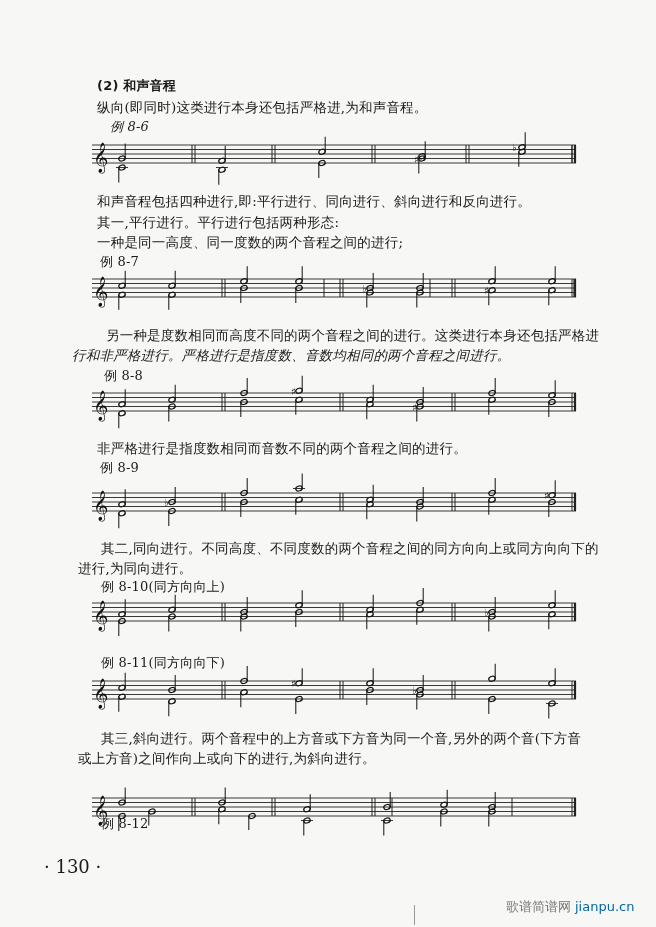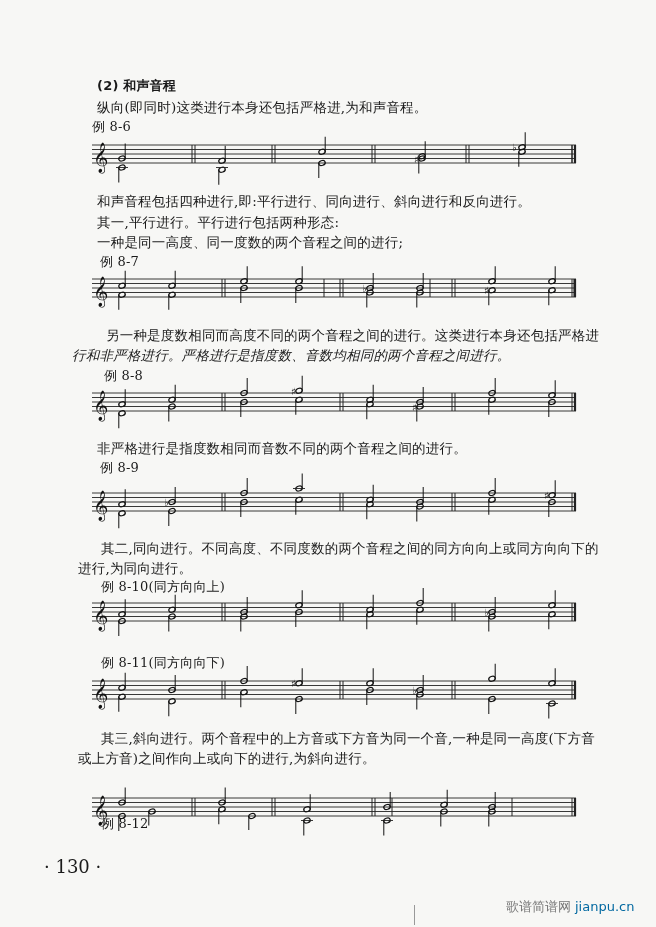--- a/index.html
+++ b/index.html
@@ -17,21 +17,21 @@
   .pageno { position:absolute; left:44px; top:856px; font-size:18px; }
   .watermark { position:absolute; left:506px; top:898px; font-size:13px; color:#777; font-family:"DejaVu Sans","Liberation Sans",sans-serif; }
   .watermark .url { color:#0369a1; margin-left:4px; }
   .mark { position:absolute; width:1px; background:#999; }
 </style>
 </head>
 <body>
 
 <div class="txt heading" style="left:97px;top:77px;">(2) 和声音程</div>
 <div class="txt" style="left:97px;top:98px;">纵向(即同时)这类进行本身还包括严格进,为和声音程。</div>
-<div class="txt example" style="left:92px;top:118px;">例 8-6</div>
+<div class="txt example" style="left:110px;top:118px;font-style:italic;">例 8-6</div>
 
 <div class="staff" style="top:145px;"><svg width="484" height="20">
       <line x1="0" x2="484" y1="18" y2="18" stroke="#222" stroke-width="0.9"></line>
       <line x1="0" x2="484" y1="13.5" y2="13.5" stroke="#222" stroke-width="0.9"></line>
       <line x1="0" x2="484" y1="9" y2="9" stroke="#222" stroke-width="0.9"></line>
       <line x1="0" x2="484" y1="4.5" y2="4.5" stroke="#222" stroke-width="0.9"></line>
       <line x1="0" x2="484" y1="0" y2="0" stroke="#222" stroke-width="0.9"></line>
       <text x="1" y="21" font-size="26" fill="#111" font-family="DejaVu Sans, sans-serif">𝄞</text>
       <line x1="100" x2="100" y1="0" y2="18" stroke="#222" stroke-width="1"></line>
       <line x1="103" x2="103" y1="0" y2="18" stroke="#222" stroke-width="1"></line>
@@ -340,21 +340,21 @@
       <line x1="396.8" x2="396.8" y1="18" y2="33" stroke="#111" stroke-width="1"></line>
       <ellipse cx="460" cy="2.25" rx="3.3" ry="2.4" fill="none" stroke="#111" stroke-width="1.3" transform="rotate(-20 460 2.25)"></ellipse>
       <line x1="463.2" x2="463.2" y1="2.25" y2="-12.75" stroke="#111" stroke-width="1"></line>
       <ellipse cx="460" cy="22.5" rx="3.3" ry="2.4" fill="none" stroke="#111" stroke-width="1.3" transform="rotate(-20 460 22.5)"></ellipse>
       <line x1="454" x2="466" y1="22.5" y2="22.5" stroke="#222" stroke-width="0.9"></line>
       <line x1="456.8" x2="456.8" y1="22.5" y2="37.5" stroke="#111" stroke-width="1"></line>
       <text x="199" y="6.25" font-size="10" fill="#111" font-family="DejaVu Sans, sans-serif">♯</text>
       <text x="320" y="13" font-size="10" fill="#111" font-family="DejaVu Sans, sans-serif">♭</text>
     </svg></div>
 
-<div class="txt" style="left:101px;top:729px;">其三,斜向进行。两个音程中的上方音或下方音为同一个音,一种是同一高度(下方音</div>
+<div class="txt" style="left:101px;top:729px;">其三,斜向进行。两个音程中的上方音或下方音为同一个音,另外的两个音(下方音</div>
 <div class="txt" style="left:78px;top:749px;">或上方音)之间作向上或向下的进行,为斜向进行。</div>
 <div class="txt example" style="left:101px;top:769px;margin-top:46px;">例 8-12</div>
 
 <div class="staff" style="top:798px;"><svg width="484" height="20">
       <line x1="0" x2="484" y1="18" y2="18" stroke="#222" stroke-width="0.9"></line>
       <line x1="0" x2="484" y1="13.5" y2="13.5" stroke="#222" stroke-width="0.9"></line>
       <line x1="0" x2="484" y1="9" y2="9" stroke="#222" stroke-width="0.9"></line>
       <line x1="0" x2="484" y1="4.5" y2="4.5" stroke="#222" stroke-width="0.9"></line>
       <line x1="0" x2="484" y1="0" y2="0" stroke="#222" stroke-width="0.9"></line>
       <text x="1" y="21" font-size="26" fill="#111" font-family="DejaVu Sans, sans-serif">𝄞</text>

